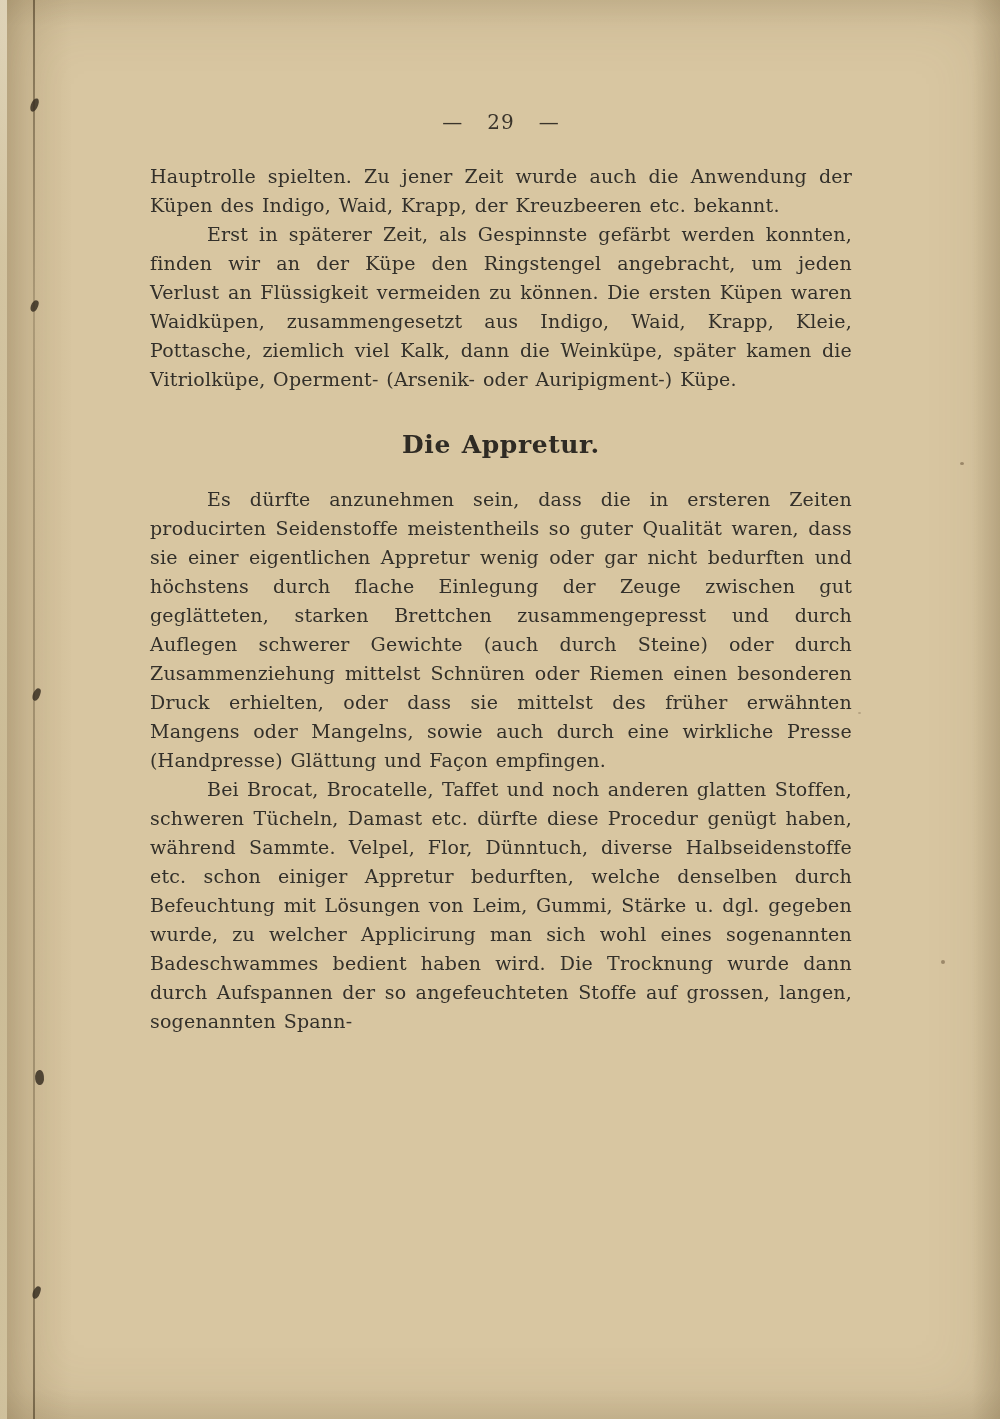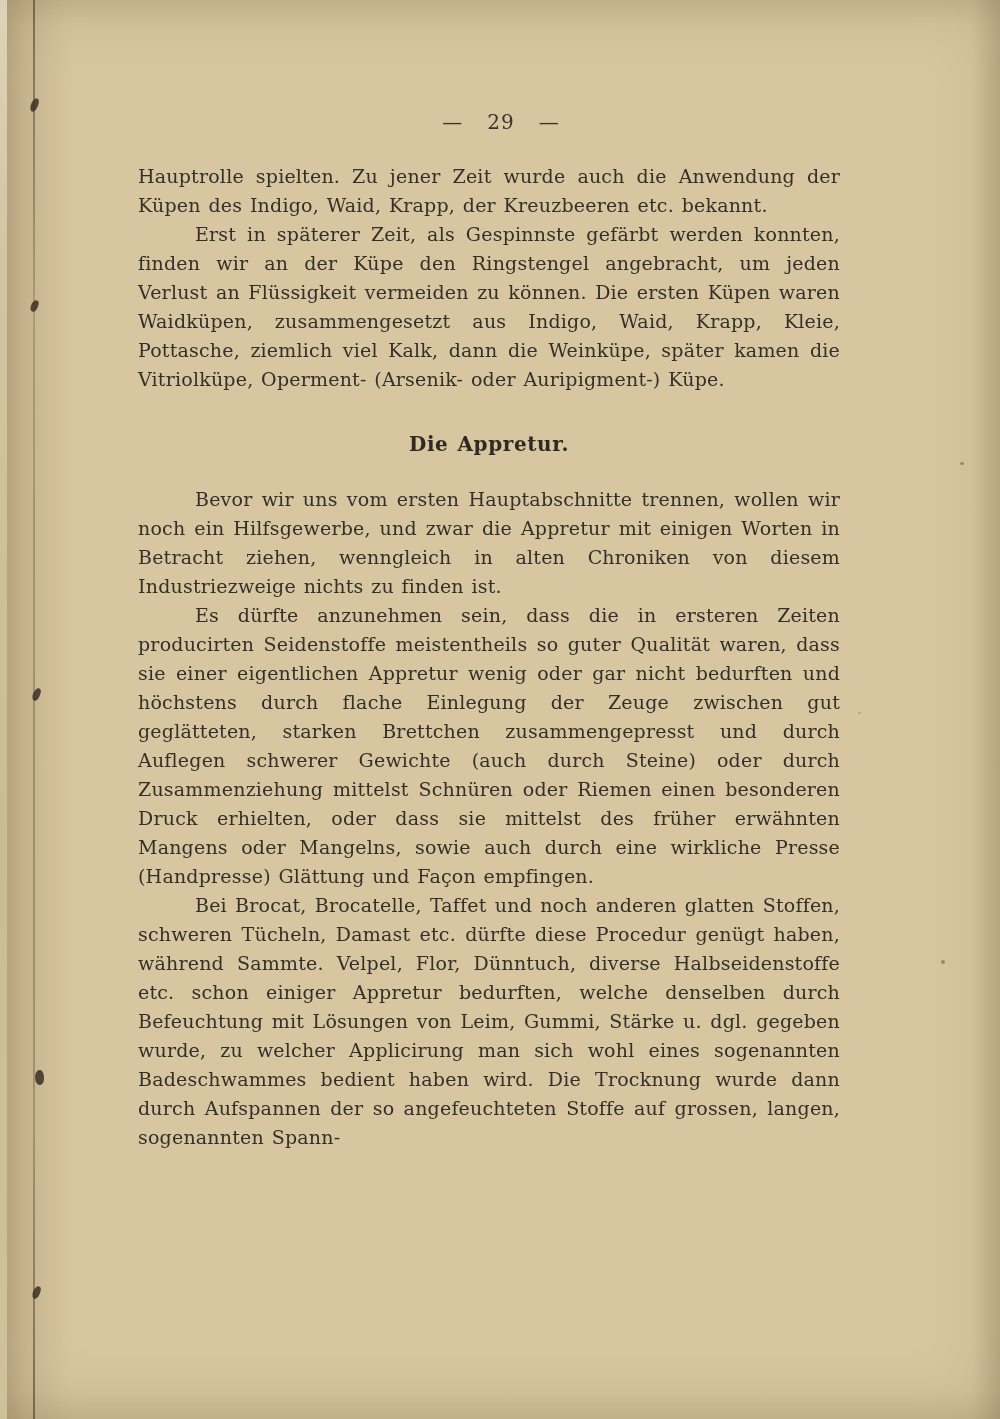--- a/index.html
+++ b/index.html
@@ -73,40 +73,40 @@
     justify-content: center;
     align-items: baseline;
     gap: 24px;
     font-size: 20px;
     color: #3a342b;
     letter-spacing: 1px;
   }
   .text-block {
     position: absolute;
     top: 162px;
-    left: 138px;
+    left: 150px;
     width: 702px;
     font-size: 19px;
     line-height: 29px;
     text-align: justify;
     letter-spacing: 0.2px;
     word-spacing: 1.5px;
   }
   .para {
     margin: 0;
     text-indent: 3em;
   }
   .para.no-indent {
     text-indent: 0;
   }
   .section-heading {
     margin: 36px 0 26px 0;
     text-align: center;
     text-indent: 0;
-    font-size: 20px;
+    font-size: 25px;
     font-weight: 700;
     letter-spacing: 0.6px;
     color: #2f2b24;
   }
 </style>
 </head>
 <body>
 
 <div class="page">
 
@@ -128,18 +128,17 @@
     <span>29</span>
     <span>—</span>
   </div>
 
   <div class="text-block">
     <p class="para no-indent">Hauptrolle spielten. Zu jener Zeit wurde auch die Anwendung der Küpen des Indigo, Waid, Krapp, der Kreuzbeeren etc. bekannt.</p>
     <p class="para">Erst in späterer Zeit, als Gespinnste gefärbt werden konnten, finden wir an der Küpe den Ringstengel angebracht, um jeden Verlust an Flüssigkeit vermeiden zu können. Die ersten Küpen waren Waidküpen, zusammengesetzt aus Indigo, Waid, Krapp, Kleie, Pottasche, ziemlich viel Kalk, dann die Weinküpe, später kamen die Vitriolküpe, Operment- (Arsenik- oder Auripigment-) Küpe.</p>
 
     <h2 class="section-heading">Die Appretur.</h2>
 
-    <p class="para">Bevor wir uns vom ersten Hauptabschnitte trennen, wollen wir noch ein Hilfsgewerbe, und zwar die Appretur mit einigen Worten in Betracht ziehen, wenngleich in alten Chroniken von diesem Industriezweige nichts zu finden ist.</p>
     <p class="para">Es dürfte anzunehmen sein, dass die in ersteren Zeiten producirten Seidenstoffe meistentheils so guter Qualität waren, dass sie einer eigentlichen Appretur wenig oder gar nicht bedurften und höchstens durch flache Einlegung der Zeuge zwischen gut geglätteten, starken Brettchen zusammengepresst und durch Auflegen schwerer Gewichte (auch durch Steine) oder durch Zusammenziehung mittelst Schnüren oder Riemen einen besonderen Druck erhielten, oder dass sie mittelst des früher erwähnten Mangens oder Mangelns, sowie auch durch eine wirkliche Presse (Handpresse) Glättung und Façon empfingen.</p>
     <p class="para">Bei Brocat, Brocatelle, Taffet und noch anderen glatten Stoffen, schweren Tücheln, Damast etc. dürfte diese Procedur genügt haben, während Sammte. Velpel, Flor, Dünntuch, diverse Halbseidenstoffe etc. schon einiger Appretur bedurften, welche denselben durch Befeuchtung mit Lösungen von Leim, Gummi, Stärke u. dgl. gegeben wurde, zu welcher Applicirung man sich wohl eines sogenannten Badeschwammes bedient haben wird. Die Trocknung wurde dann durch Aufspannen der so angefeuchteten Stoffe auf grossen, langen, sogenannten Spann-</p>
   </div>
 
 </div>
 
 </body></html>

